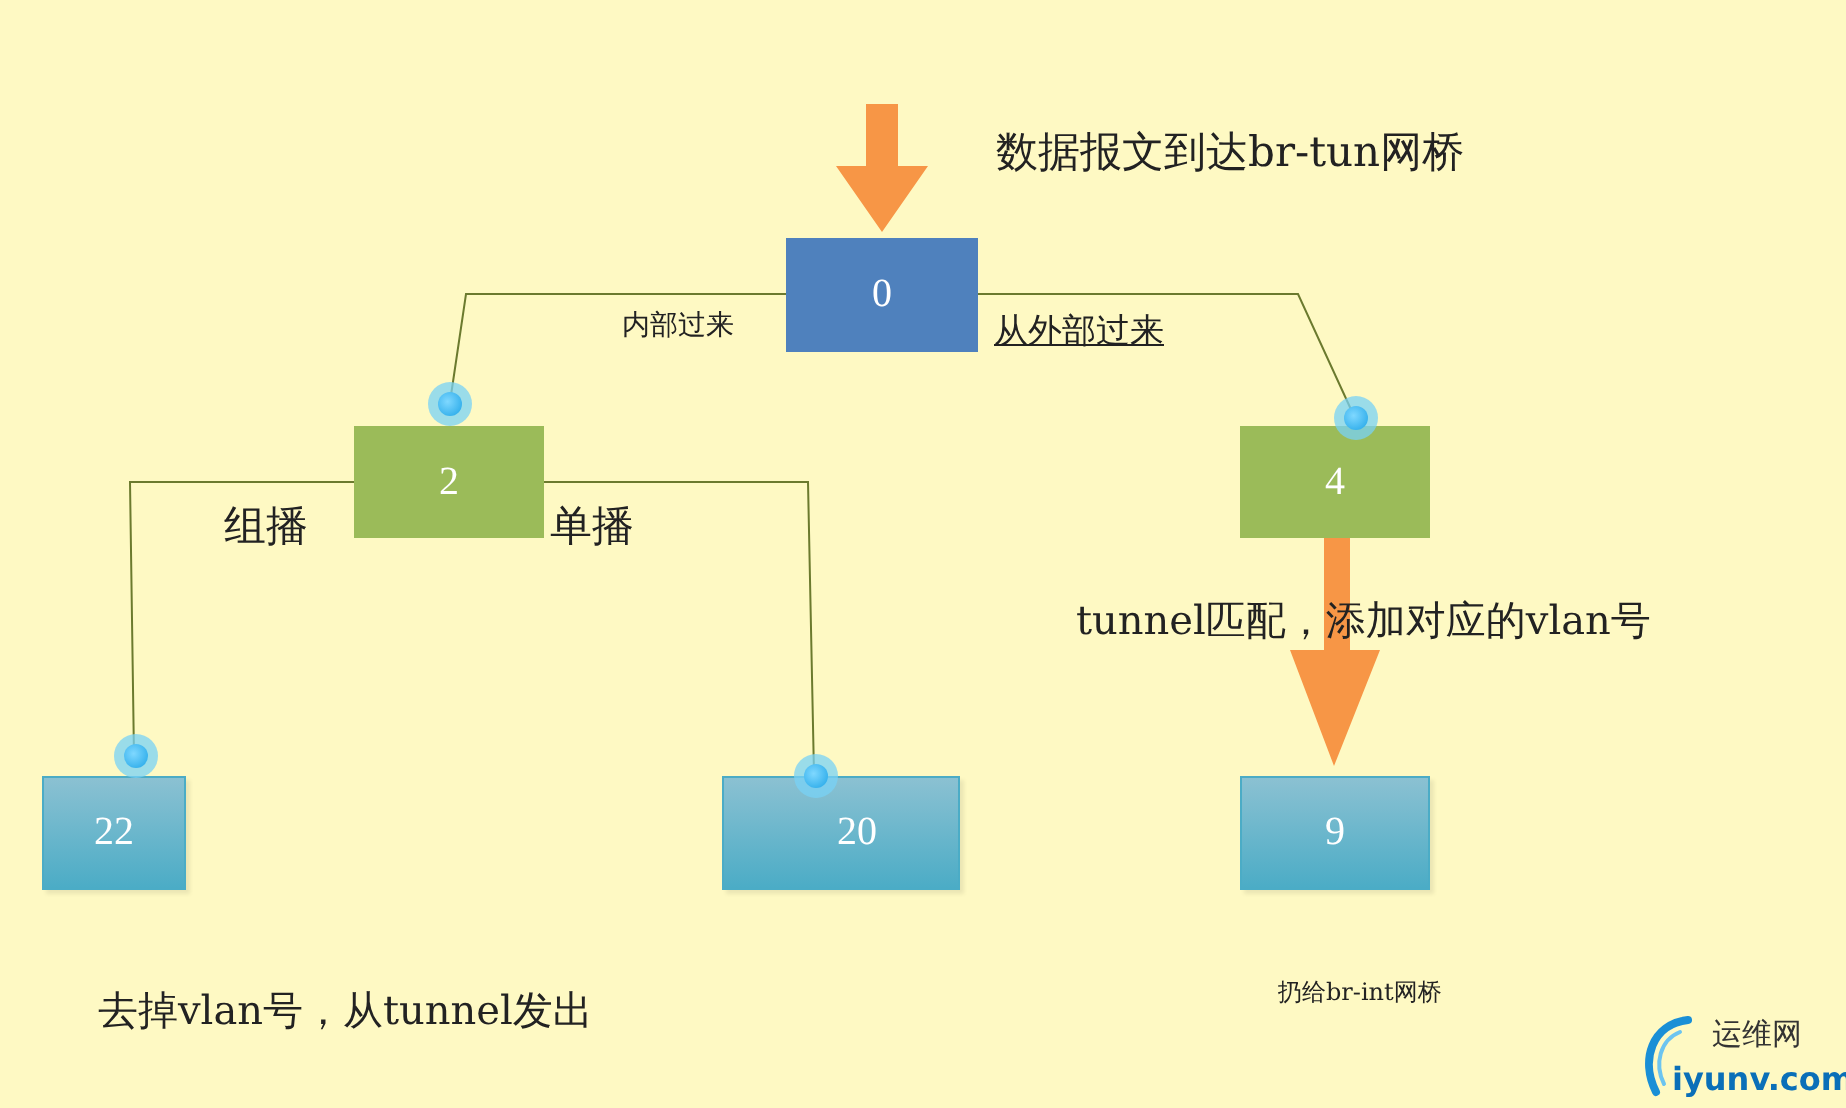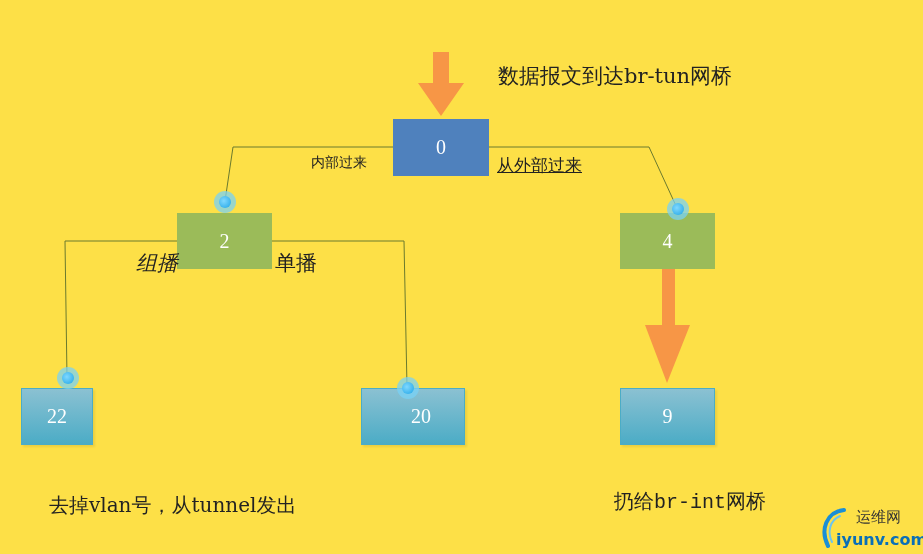--- a/index.html
+++ b/index.html
@@ -1,16 +1,16 @@
 <!DOCTYPE html>
 <html><head>
 <meta charset="utf-8">
 <style>
   html, body { margin:0; padding:0; background:#ffffff; }
-  #stage { position:relative; width:923px; height:554px; overflow:hidden; background:#fde047; font-family:"DejaVu Serif","Liberation Serif",serif; }
+  #stage { position:relative; width:923px; height:554px; overflow:hidden; background:#fef9c3; font-family:"DejaVu Serif","Liberation Serif",serif; }
   svg.lines { position:absolute; left:0; top:0; }
   .node { position:absolute; display:flex; align-items:center; justify-content:center; color:#fff; font-family:"Liberation Serif","DejaVu Serif",serif; font-size:20px; }
   .blue { background:#4f81bd; }
   .green { background:#9bbb59; }
   .teal { background:linear-gradient(#8bc1d2,#4bacc6); border:1px solid #4bacc6; box-sizing:border-box; box-shadow:2px 2px 2px rgba(0,0,0,0.08); }
   .lbl { position:absolute; color:#222; white-space:nowrap; }
   .dot { position:absolute; width:22px; height:22px; border-radius:50%; background:rgba(120,210,245,0.75); }
   .dot::after { content:""; position:absolute; left:5px; top:5px; width:12px; height:12px; border-radius:50%; background:radial-gradient(circle at 40% 40%, #7fd8ff, #1ea4e6); }
   .wm { position:absolute; left:818px; top:506px; width:105px; height:48px; }
   .wm-cn { position:absolute; left:38px; top:2px; font-family:"DejaVu Sans",sans-serif; font-size:15px; color:#333; }
@@ -35,35 +35,36 @@
 
     <polygon points="662,269 675,269 675,325 690,325 667,383 645,325 662,325" fill="#f79646"></polygon>
   </svg>
 
   <div class="lbl" style="left:498px;top:62px;font-size:21px;">数据报文到达br-tun网桥</div>
 
   <div class="node blue" style="left:393px;top:119px;width:96px;height:57px;">0</div>
   <div class="node green" style="left:177px;top:213px;width:95px;height:56px;">2</div>
   <div class="node green" style="left:620px;top:213px;width:95px;height:56px;">4</div>
   <div class="node teal" style="left:21px;top:388px;width:72px;height:57px;">22</div>
-  <div class="node teal" style="left:361px;top:388px;width:104px;height:57px;padding-left:16px;">20</div>
+  <div class="node teal" style="left:361px;top:388px;width:119px;height:57px;padding-left:16px;">20</div>
   <div class="node teal" style="left:620px;top:388px;width:95px;height:57px;">9</div>
 
   <div class="dot" style="left:214px;top:191px;"></div>
   <div class="dot" style="left:667px;top:198px;"></div>
   <div class="dot" style="left:57px;top:367px;"></div>
   <div class="dot" style="left:397px;top:377px;"></div>
 
   <div class="lbl" style="left:311px;top:154px;font-size:14px;">内部过来</div>
   <div class="lbl" style="left:497px;top:154px;font-size:17px;text-decoration:underline;">从外部过来</div>
-  <div class="lbl" style="left:136px;top:249px;font-size:21px;font-style:italic;">组播</div>
+  <div class="lbl" style="left:112px;top:249px;font-size:21px;">组播</div>
   <div class="lbl" style="left:275px;top:249px;font-size:21px;font-family:Liberation Serif, serif;">单播</div>
+  <div class="lbl" style="left:538px;top:297px;font-size:20px;">tunnel匹配，添加对应的vlan号</div>
 
   <div class="lbl" style="left:26px;top:492px;font-size:20px;margin-left:23px;">去掉vlan号，从tunnel发出</div>
-  <div class="lbl" style="left:614px;top:488px;font-size:20px;font-family:Liberation Mono, monospace;">扔给br-int网桥</div>
+  <div class="lbl" style="left:639px;top:488px;font-size:12px;">扔给br-int网桥</div>
 
   <div class="wm">
     <svg width="30" height="48" style="position:absolute;left:0;top:0;">
       <path d="M26,4 C8,6 2,24 10,40" fill="none" stroke="#1a8fd6" stroke-width="4" stroke-linecap="round"></path>
       <path d="M22,10 C12,14 9,26 14,36" fill="none" stroke="#6cc4f0" stroke-width="2" stroke-linecap="round"></path>
     </svg>
     <div class="wm-cn">运维网</div>
     <div class="wm-en">iyunv.com</div>
   </div>
 

